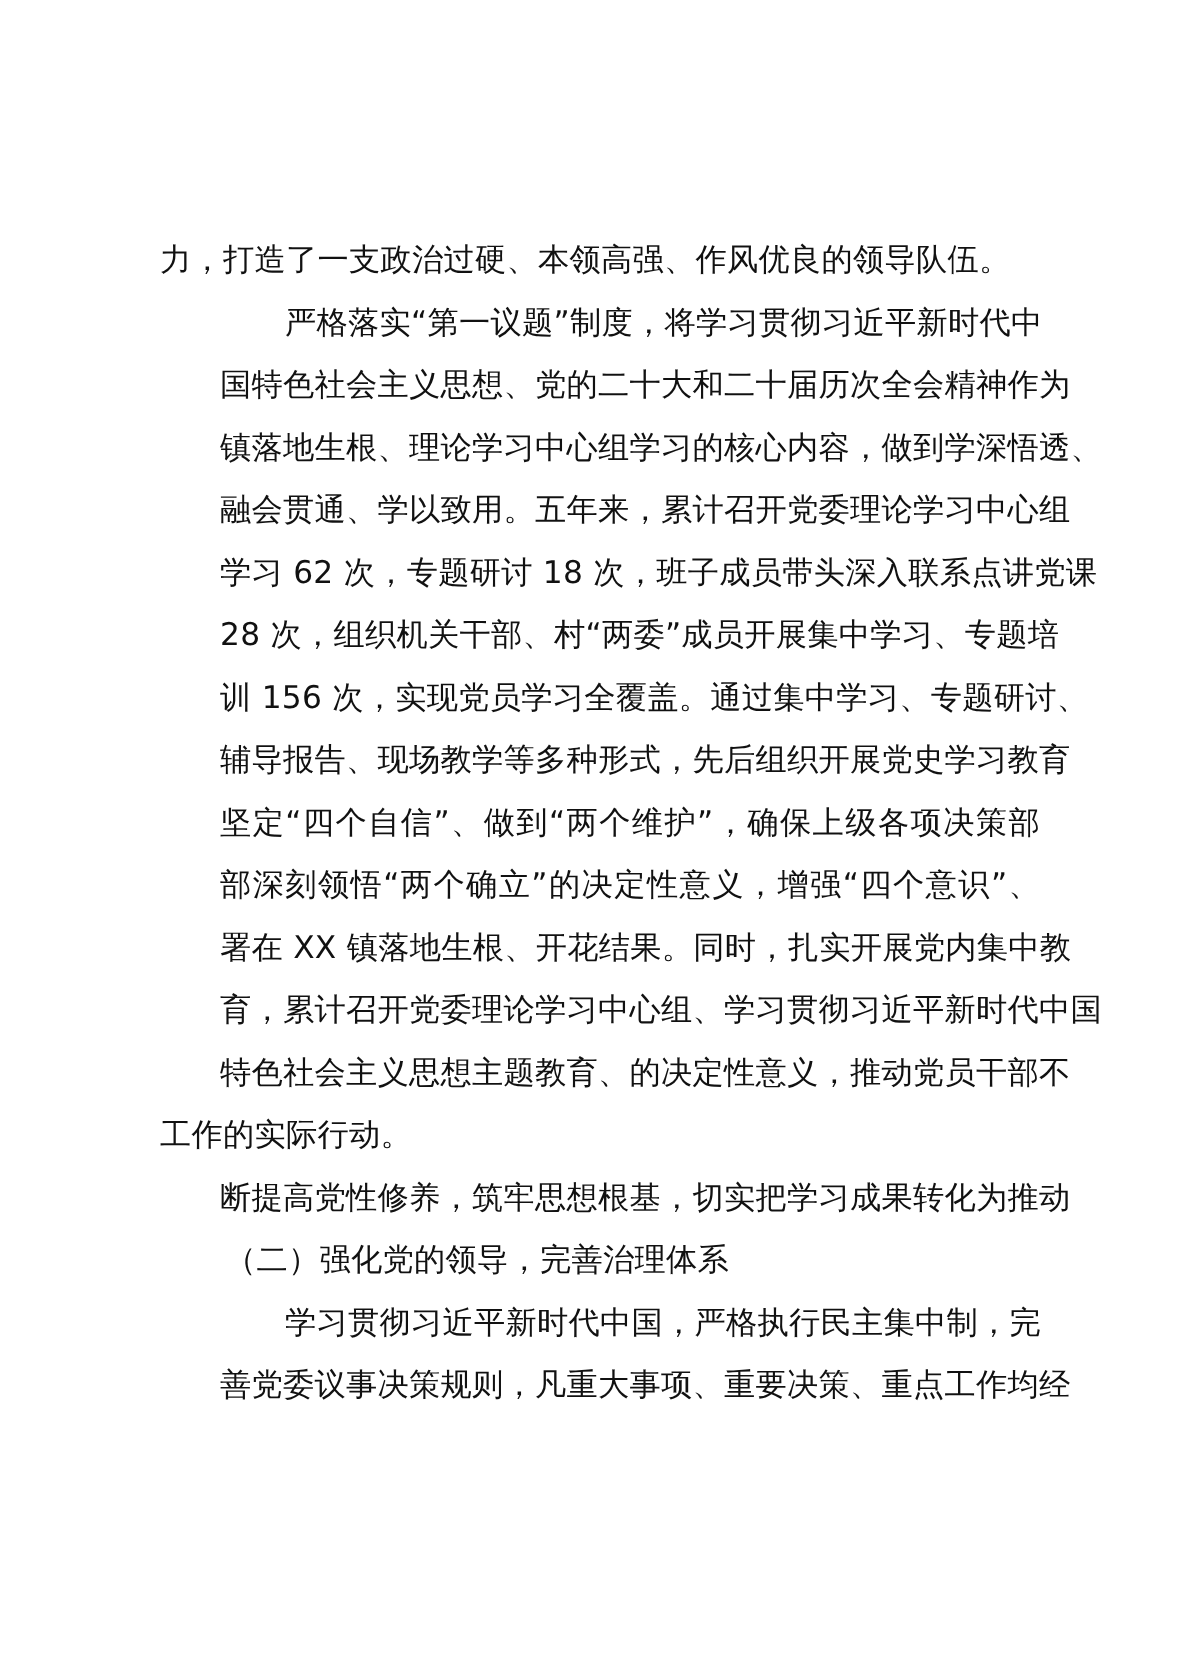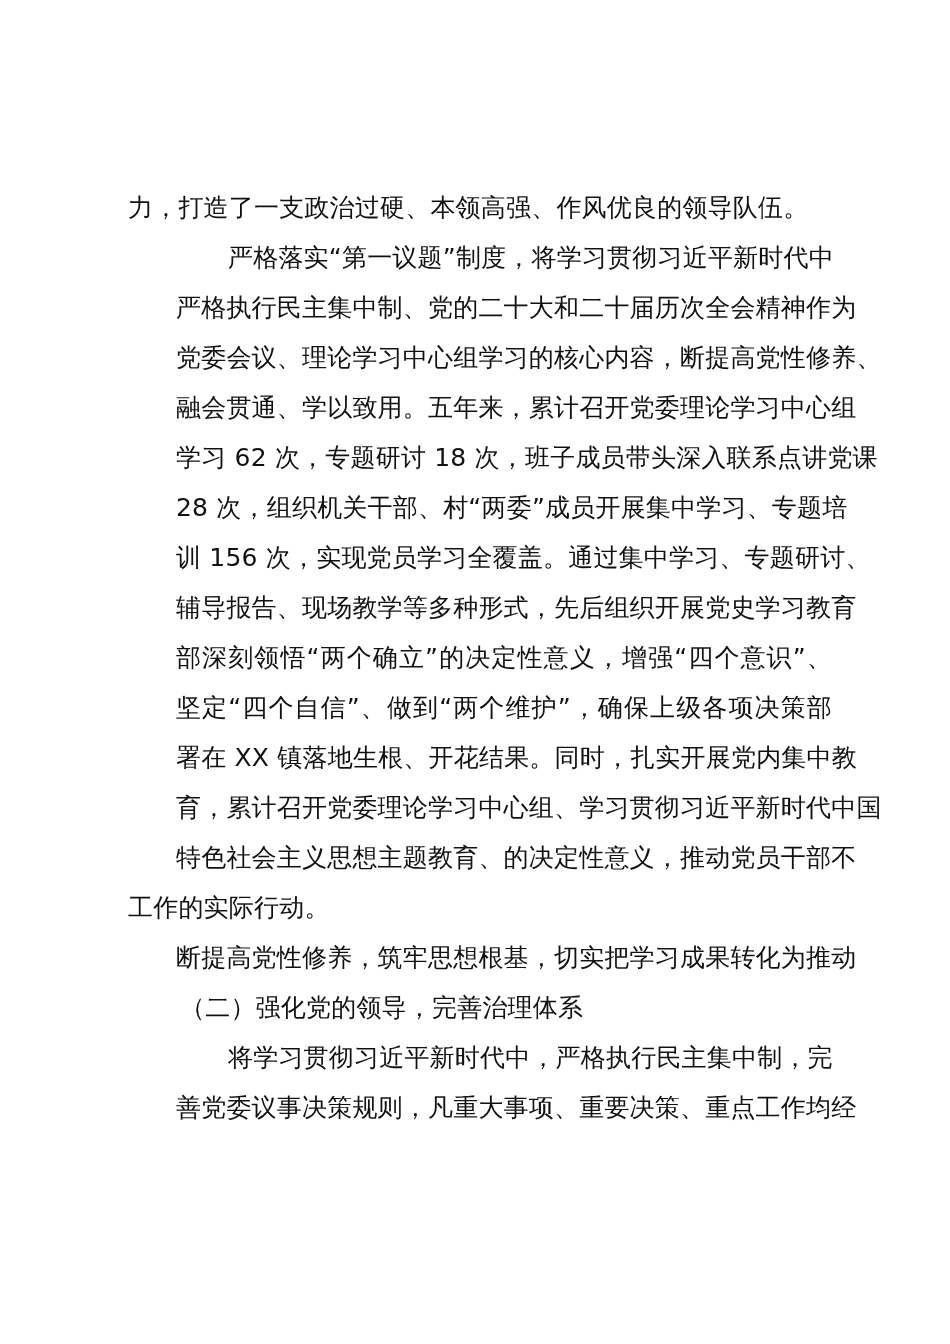--- a/index.html
+++ b/index.html
@@ -43,36 +43,36 @@
 </head>
 <body>
 
 <div class="page">
 
   <div class="line">力，打造了一支政治过硬、本领高强、作风优良的领导队伍。</div>
 
 
   <div>
     <div class="line justify indent">严格落实“第一议题”制度，将学习贯彻习近平新时代中</div>
-    <div class="line justify">严格执行民主集中制、党的二十大和二十届历次全会精神作为</div>
-    <div class="line justify">党委会议、理论学习中心组学习的核心内容，断提高党性修养、</div>
+    <div class="line justify">国特色社会主义思想、党的二十大和二十届历次全会精神作为</div>
+    <div class="line justify">镇落地生根、理论学习中心组学习的核心内容，做到学深悟透、</div>
     <div class="line justify">融会贯通、学以致用。五年来，累计召开党委理论学习中心组</div>
     <div class="line justify">学习 62 次，专题研讨 18 次，班子成员带头深入联系点讲党课</div>
     <div class="line justify">28 次，组织机关干部、村“两委”成员开展集中学习、专题培</div>
     <div class="line justify">训 156 次，实现党员学习全覆盖。通过集中学习、专题研讨、</div>
     <div class="line justify">辅导报告、现场教学等多种形式，先后组织开展党史学习教育</div>
+    <div class="line justify">坚定“四个自信”、做到“两个维护”，确保上级各项决策部</div>
     <div class="line justify">部深刻领悟“两个确立”的决定性意义，增强“四个意识”、</div>
-    <div class="line justify">坚定“四个自信”、做到“两个维护”，确保上级各项决策部</div>
     <div class="line justify">署在 XX 镇落地生根、开花结果。同时，扎实开展党内集中教</div>
     <div class="line justify">育，累计召开党委理论学习中心组、学习贯彻习近平新时代中国</div>
     <div class="line justify">特色社会主义思想主题教育、的决定性意义，推动党员干部不</div>
     <div class="line">工作的实际行动。</div>
     <div class="line justify">断提高党性修养，筑牢思想根基，切实把学习成果转化为推动</div>
   </div>
 
   <div class="line heading">（二）强化党的领导，完善治理体系</div>
 
   <div>
-    <div class="line justify indent">将学习贯彻习近平新时代中，严格执行民主集中制，完</div>
+    <div class="line justify indent">学习贯彻习近平新时代中国，严格执行民主集中制，完</div>
     <div class="line justify">善党委议事决策规则，凡重大事项、重要决策、重点工作均经</div>
   </div>
 
 </div>
 
 </body></html>

